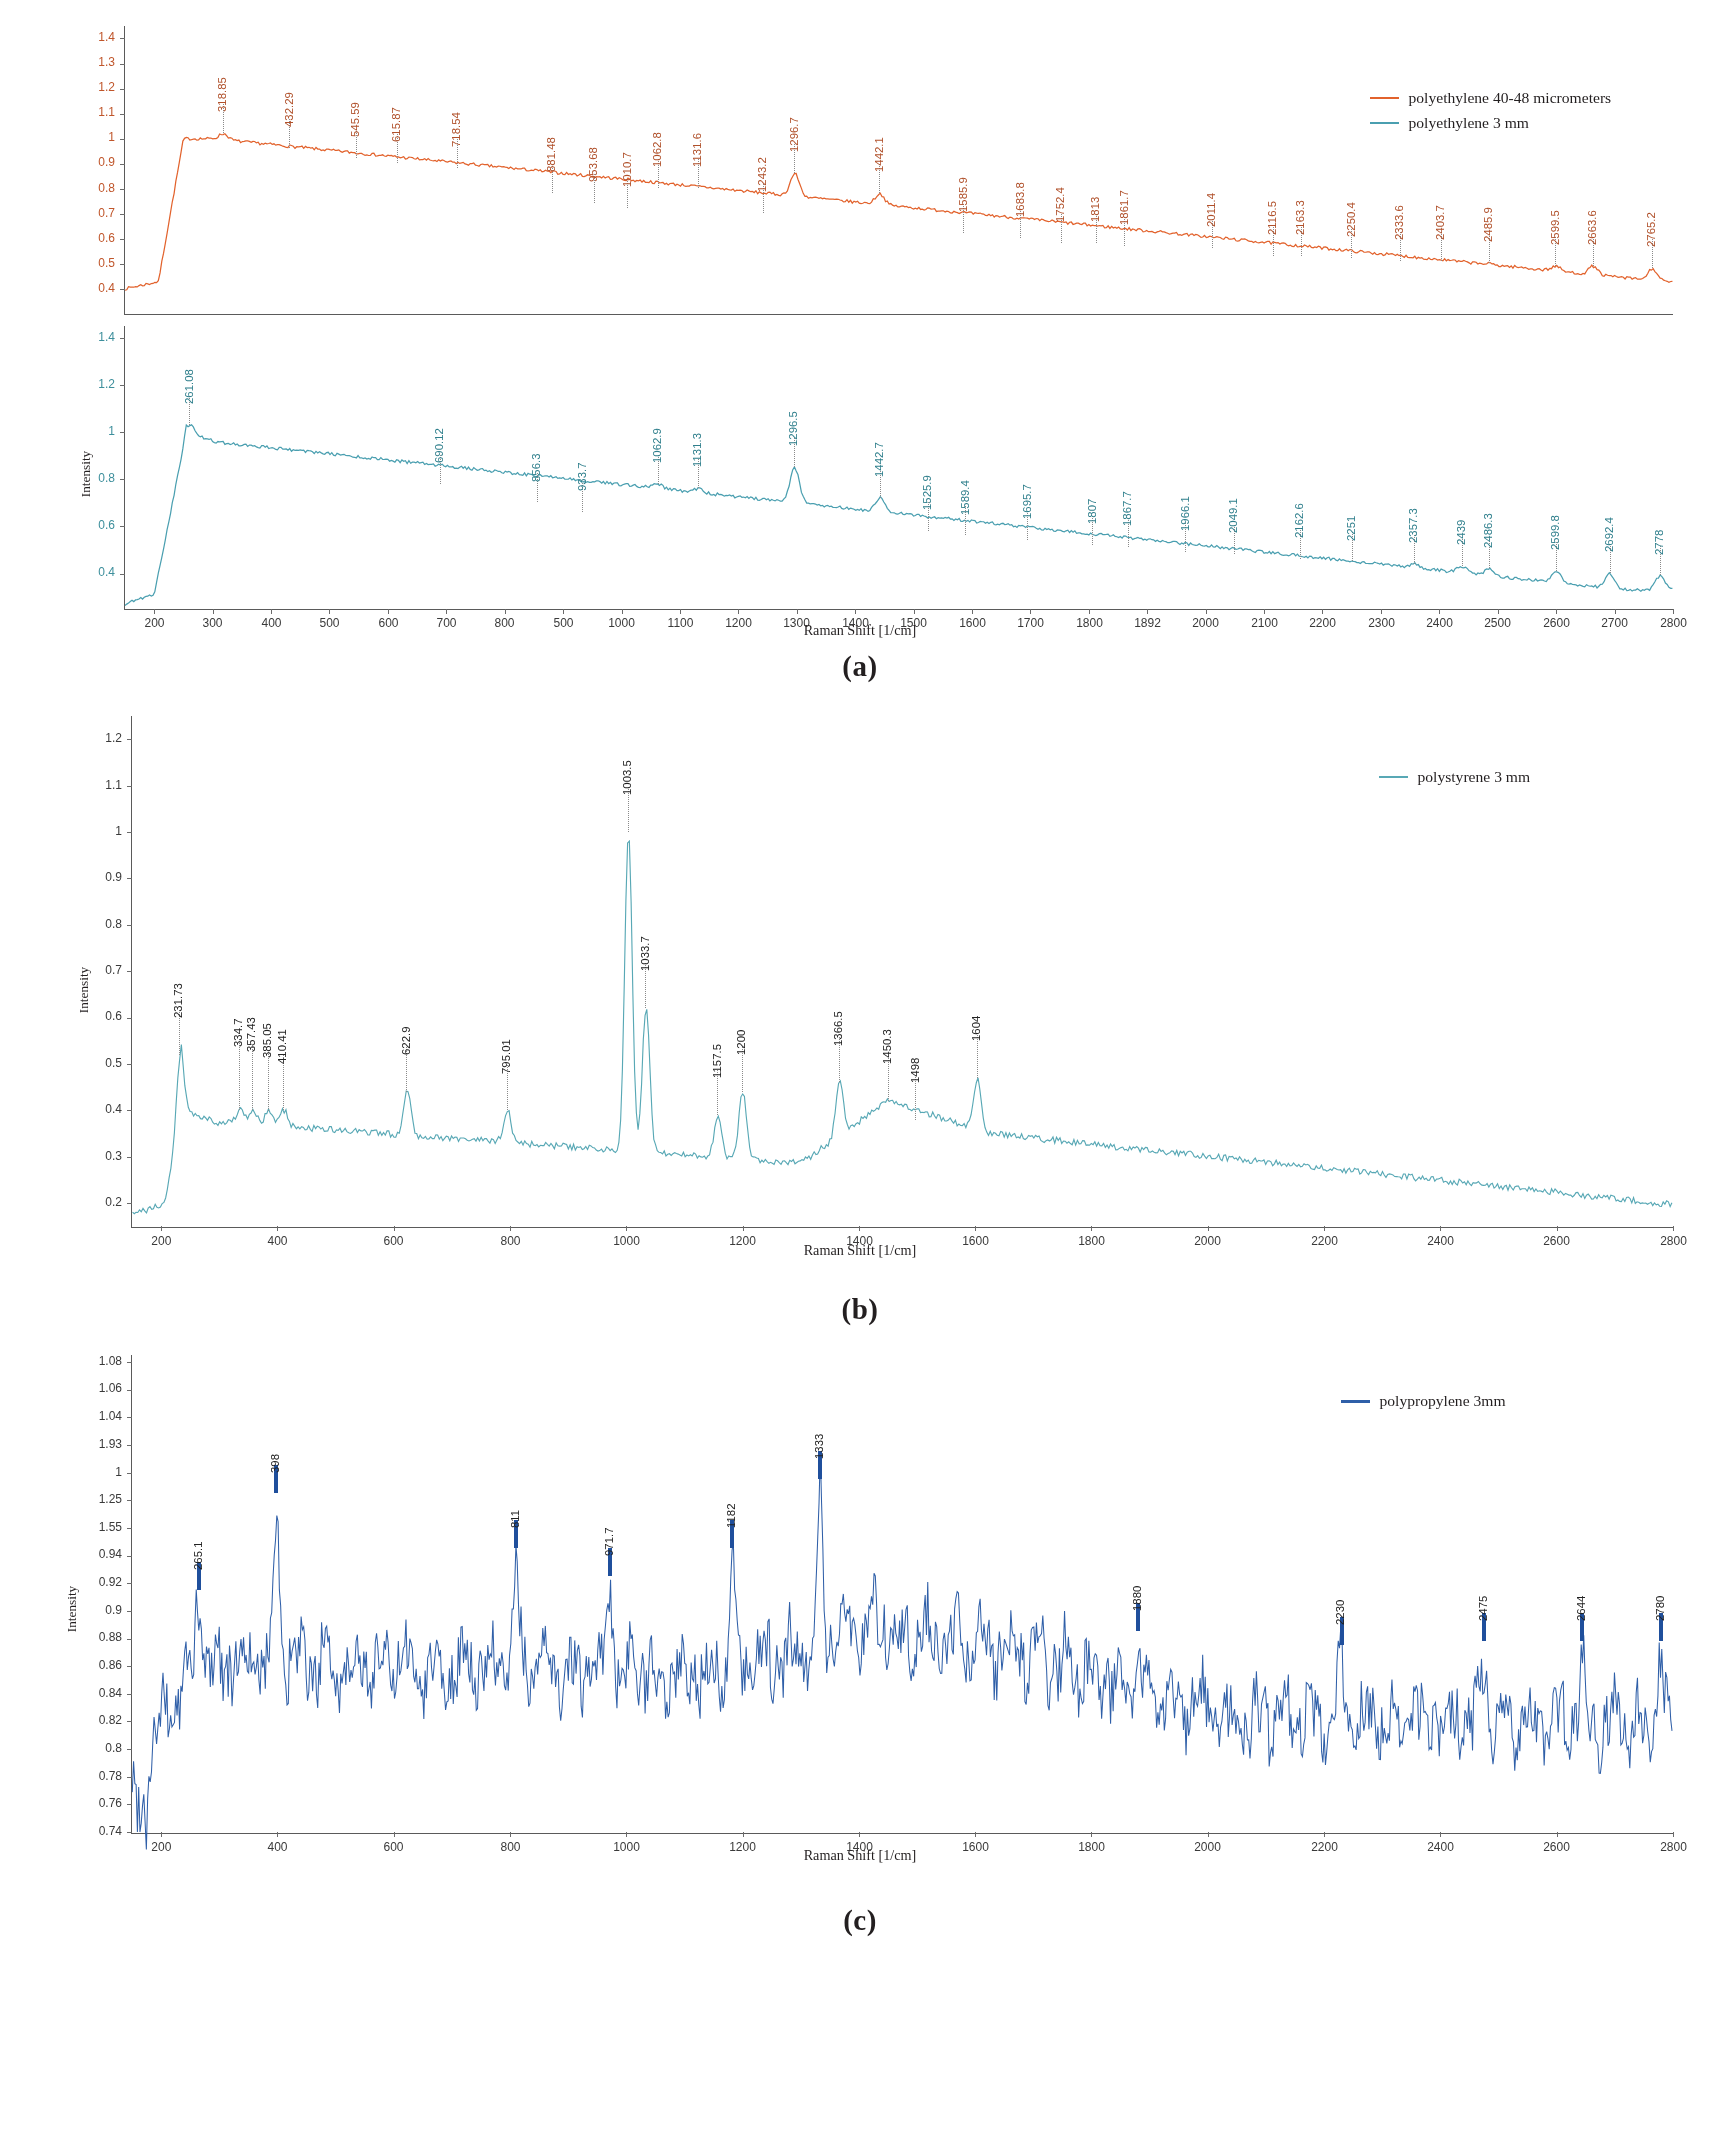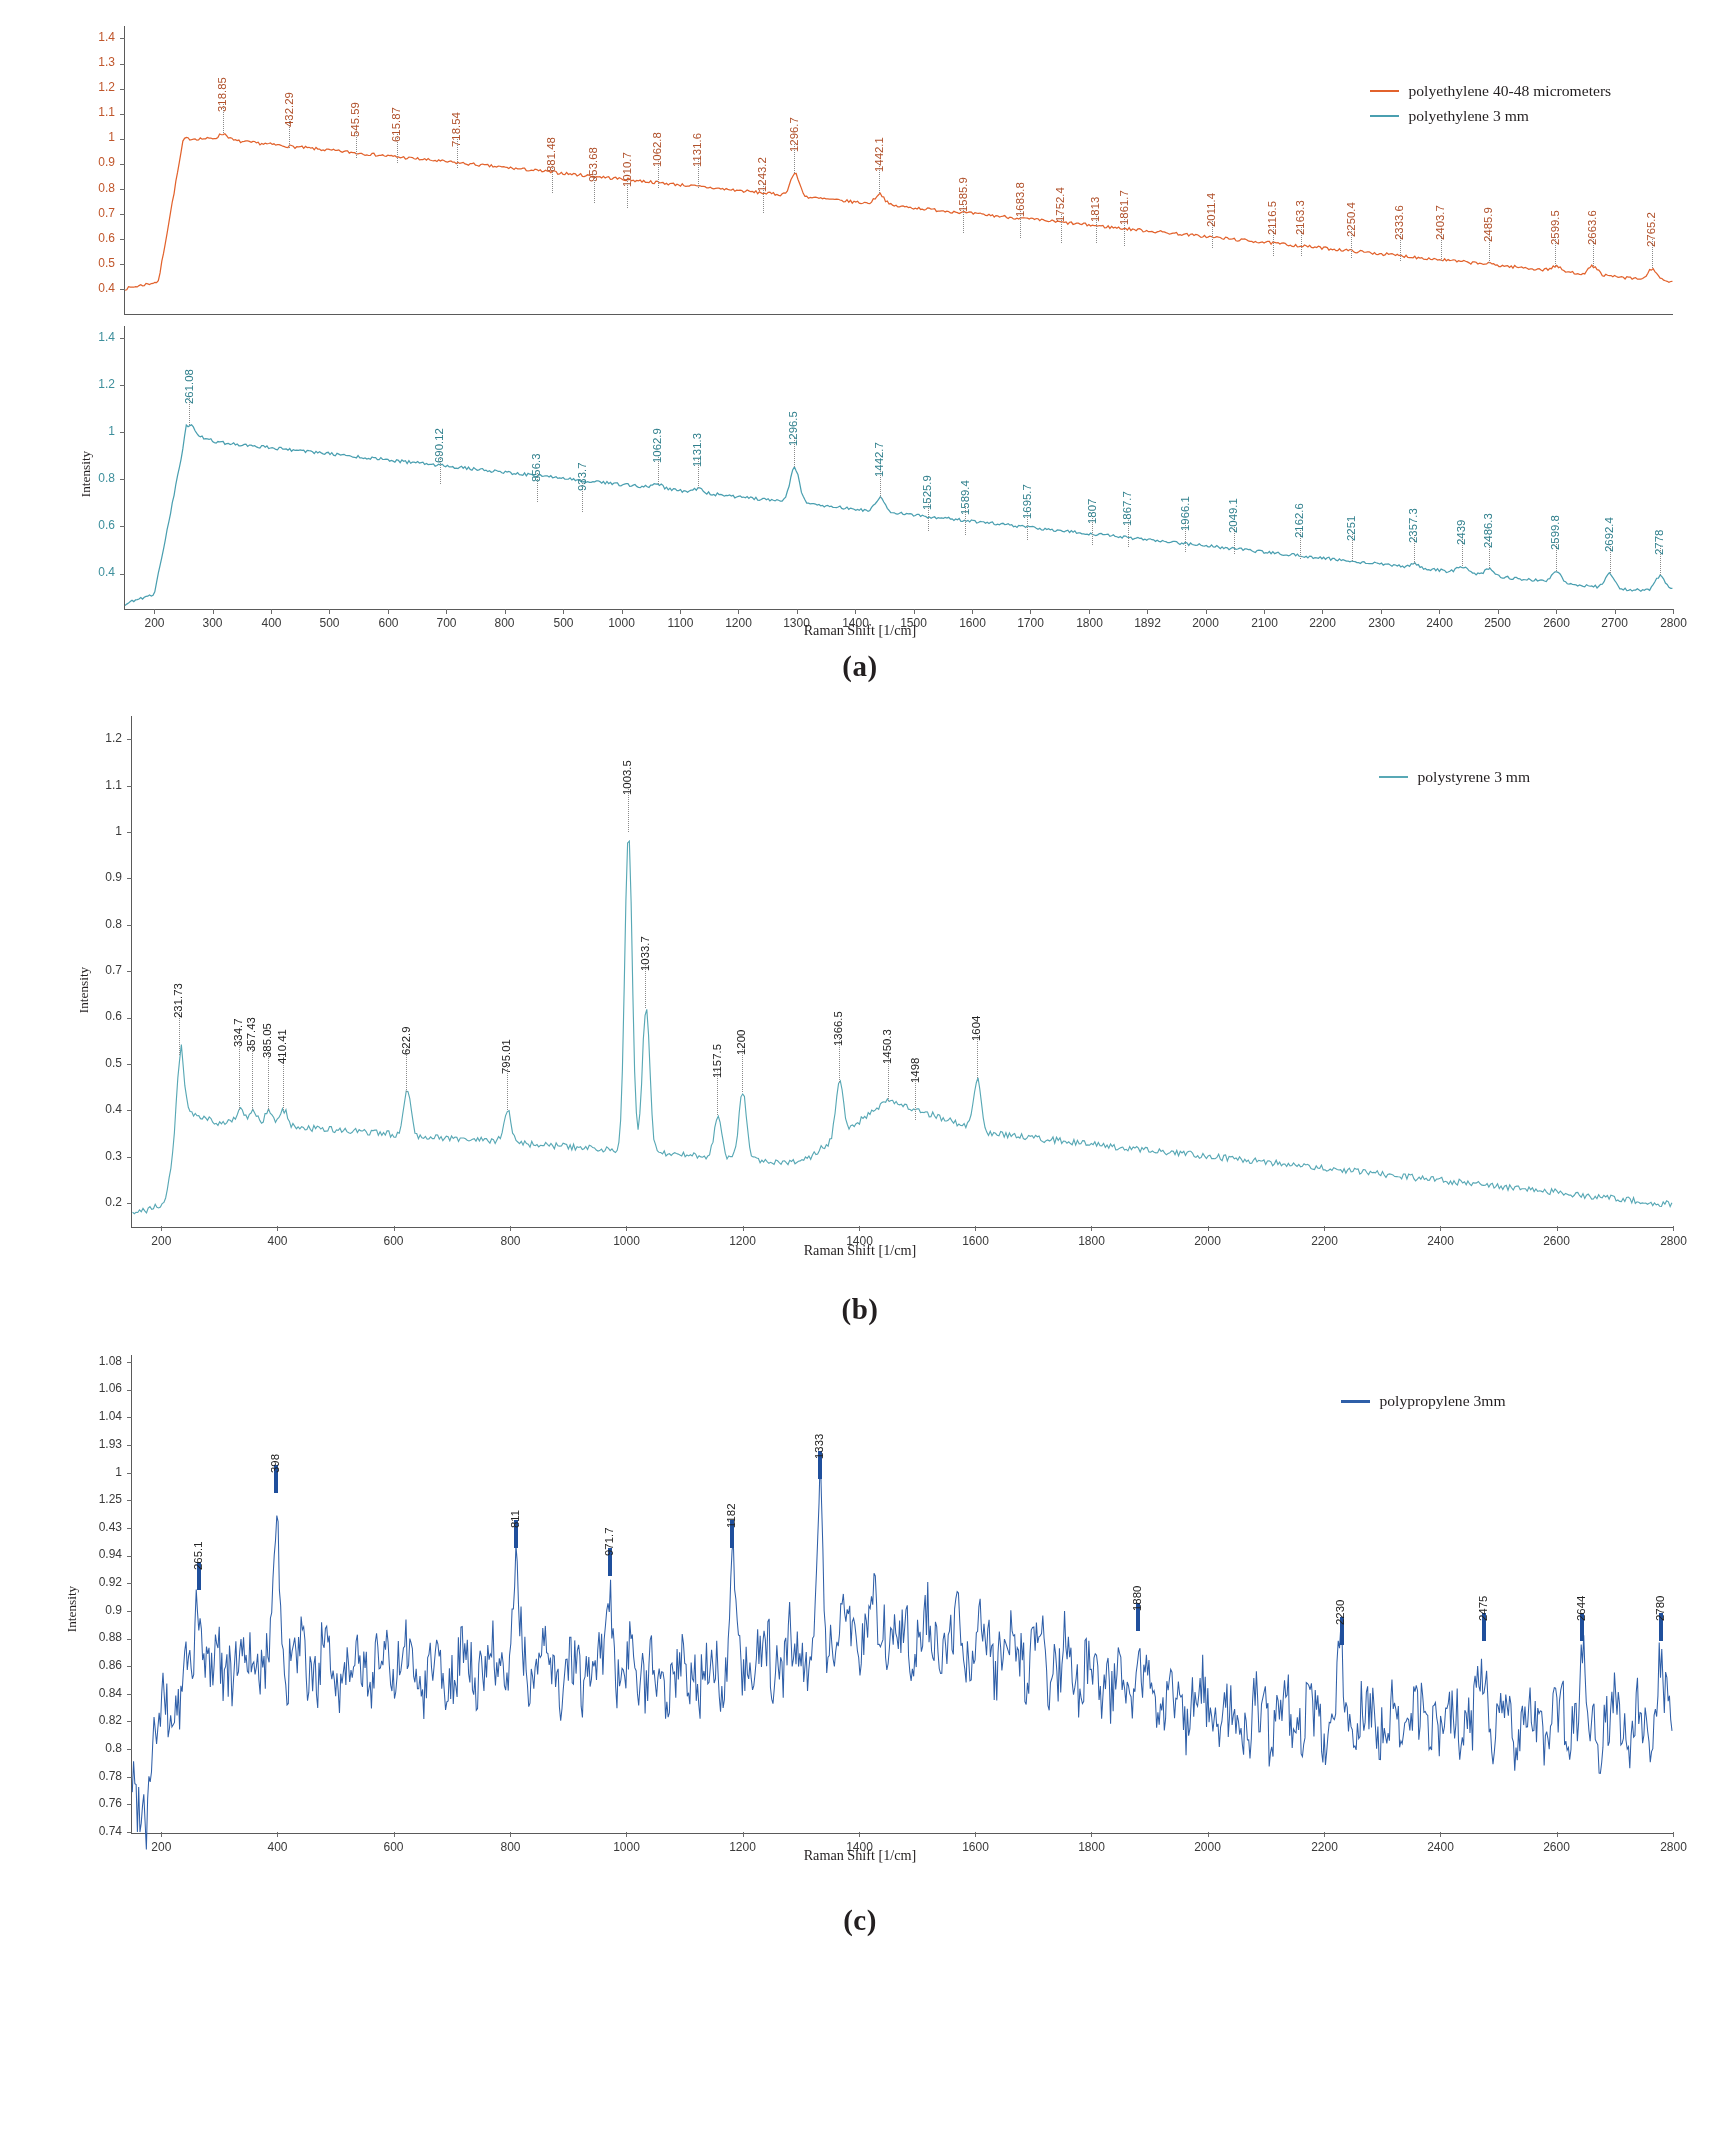--- a/index.html
+++ b/index.html
@@ -104,21 +104,21 @@
 </head>
 <body>
 
 <div class="page">
 
   <div class="figure">
     <div class="chart" id="chart-a" style="height:630px;">
 
       <div class="axis-ylabel" style="left:-4.7px; top:455px; width:95px; text-align:center;">Intensity</div>
 
-      <div class="legend" style="left:1327px; top:71px;">
+      <div class="legend" style="left:1327px; top:78px;">
         <div class="legend-row">
           <span class="legend-swatch" style="background:#e2622c;"></span>
           <span class="legend-label">polyethylene 40-48 micrometers</span>
         </div>
         <div class="legend-row">
           <span class="legend-swatch" style="background:#4a9fb0;"></span>
           <span class="legend-label">polyethylene 3 mm</span>
         </div>
       </div>
 
@@ -480,21 +480,21 @@
           <div class="ytick dark" style="left: -64px; width: 54px; top: 303px;">0.86</div>
           <div class="ytick-mark" style="left: -4.7px; top: 284px;"></div>
           <div class="ytick dark" style="left: -64px; width: 54px; top: 275px;">0.88</div>
           <div class="ytick-mark" style="left: -4.7px; top: 256px;"></div>
           <div class="ytick dark" style="left: -64px; width: 54px; top: 248px;">0.9</div>
           <div class="ytick-mark" style="left: -4.7px; top: 228px;"></div>
           <div class="ytick dark" style="left: -64px; width: 54px; top: 220px;">0.92</div>
           <div class="ytick-mark" style="left: -4.7px; top: 201px;"></div>
           <div class="ytick dark" style="left: -64px; width: 54px; top: 192px;">0.94</div>
           <div class="ytick-mark" style="left: -4.7px; top: 173px;"></div>
-          <div class="ytick dark" style="left: -64px; width: 54px; top: 165px;">0.43</div>
+          <div class="ytick dark" style="left: -64px; width: 54px; top: 165px;">1.55</div>
           <div class="ytick-mark" style="left: -4.7px; top: 145px;"></div>
           <div class="ytick dark" style="left: -64px; width: 54px; top: 137px;">1.25</div>
           <div class="ytick-mark" style="left: -4.7px; top: 118px;"></div>
           <div class="ytick dark" style="left: -64px; width: 54px; top: 110px;">1</div>
           <div class="ytick-mark" style="left: -4.7px; top: 90px;"></div>
           <div class="ytick dark" style="left: -64px; width: 54px; top: 82px;">1.93</div>
           <div class="ytick-mark" style="left: -4.7px; top: 62px;"></div>
           <div class="ytick dark" style="left: -64px; width: 54px; top: 54px;">1.04</div>
           <div class="ytick-mark" style="left: -4.7px; top: 35px;"></div>
           <div class="ytick dark" style="left: -64px; width: 54px; top: 26.5px;">1.06</div>

